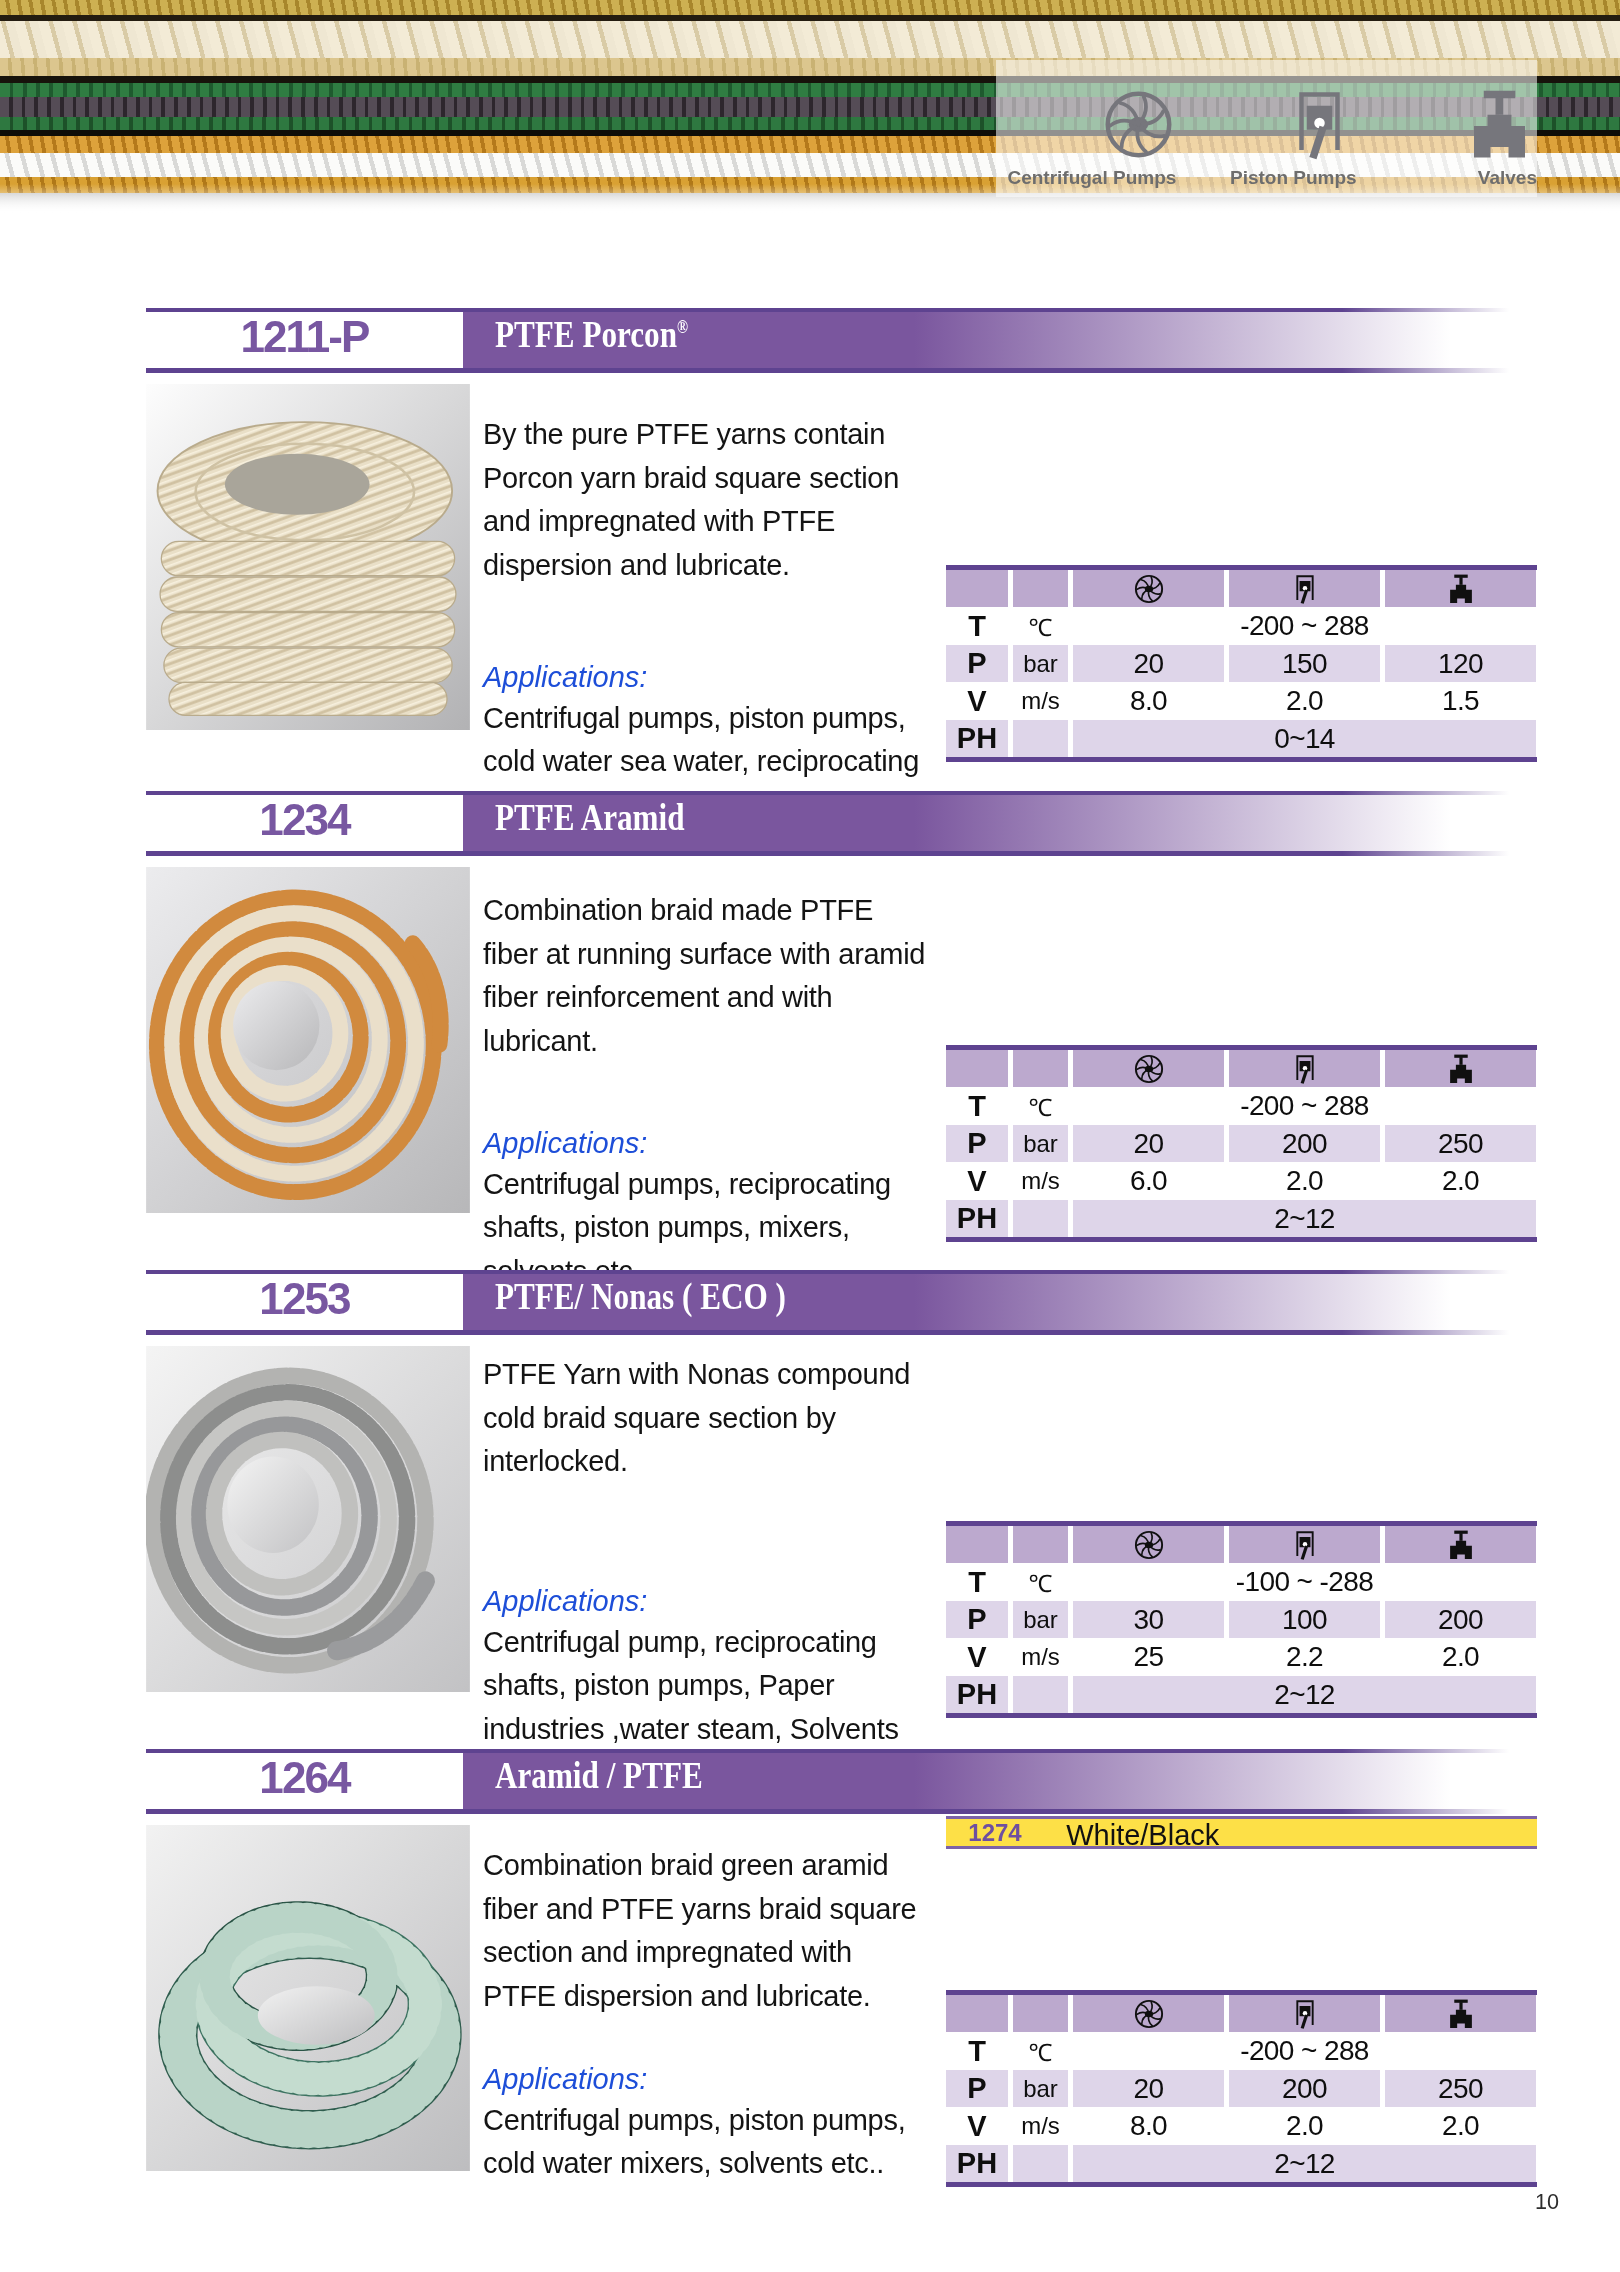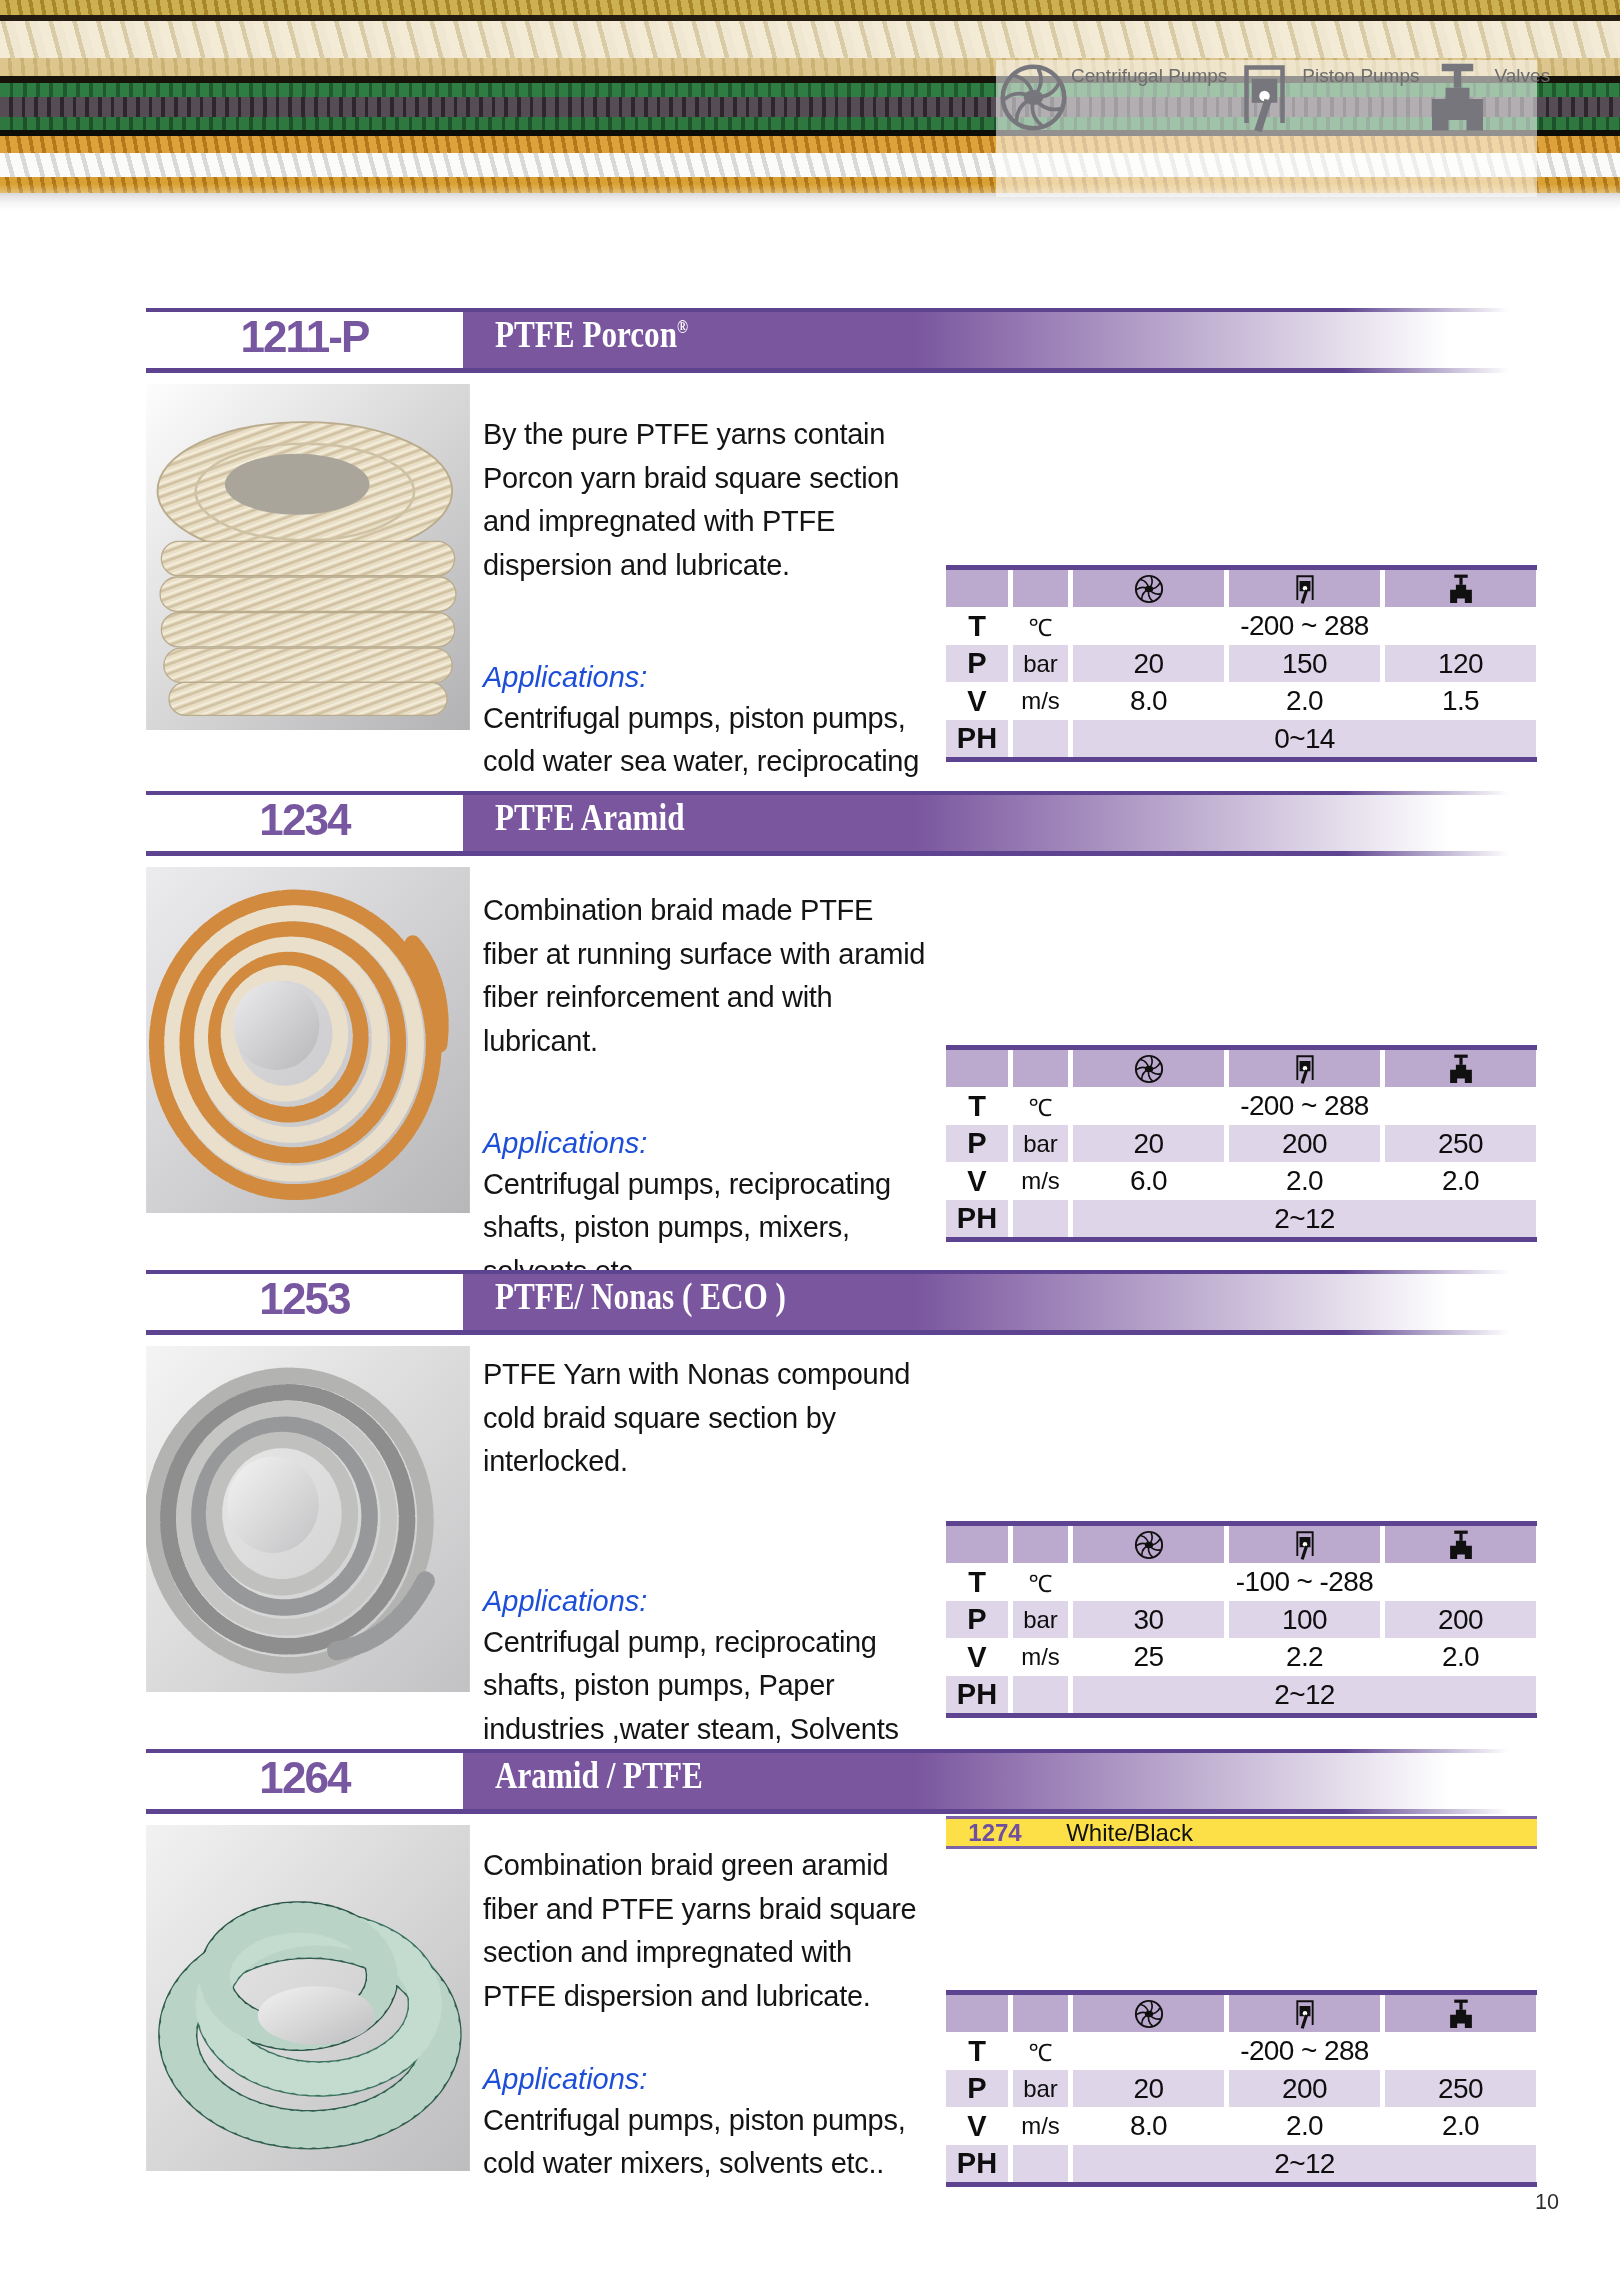--- a/index.html
+++ b/index.html
@@ -23,21 +23,21 @@
   .st9  { height:6.3px; background:#0f0d08; }
   .st10 { height:16.5px; background:repeating-linear-gradient(80deg,#dda23b 0 7.6px,#b4791b 7.6px 11.4px); }
   .st11 { height:24px; background:repeating-linear-gradient(75deg,#fbfbf9 0 10.2px,#d9d9d7 10.2px 14.6px); }
   .st12 { height:16.5px; background:repeating-linear-gradient(80deg,#d9a133 0 7.6px,#b07818 7.6px 11.4px); }
   .st13 { height:19.7px; background:linear-gradient(#c7c7c7,#ffffff); }
   .banner-fade { position:absolute; left:0; bottom:0; width:100%; height:29px;
                  background:linear-gradient(rgba(255,255,255,0),#ffffff); }
 
   .icon-panel { position:absolute; left:996px; top:60px; width:541px; height:137px;
                 background:rgba(255,255,255,0.55); display:flex; }
-  .tab { flex:1; display:flex; align-items:flex-start; justify-content:flex-end; padding-bottom:7.6px; }
+  .tab { flex:1; display:flex; flex-direction:column; align-items:flex-end; justify-content:flex-end; padding-bottom:7.6px;font-weight:bold; }
   .tab svg { width:75px; height:75px; color:#76767c; }
   .tab .tab-label { margin-top:5.1px; font-size:19px; color:#6d6d6d; white-space:nowrap; }
 
   
   .section { position:absolute; left:146px; width:1391px; }
   .rule { height:4.4px; background:linear-gradient(90deg,#5e4390 0 86%,rgba(94,67,144,0) 98%); }
   .head-row { display:flex; height:56px; }
   .code-box { width:317px; background:#fff; display:flex; align-items:flex-start; justify-content:center; }
   .code-box span { color:#7857a1; font-weight:700; font-size:44px; letter-spacing:-1.9px; }
   .title-bar { flex:1; background:linear-gradient(90deg,#7a569e 0%,#7a569e 42%,rgba(122,86,158,0) 92%);
@@ -73,21 +73,21 @@
   .unit { font-size:24px; color:#0e0e0e; }
   .val { font-size:28px; color:#0e0e0e; letter-spacing:-0.6px; }
   .cell-icon { width:32px; height:32px; color:#101010; }
 
   .sub-table { position:absolute; left:800px; top:67px; width:591px; height:33px;
                border-top:3.8px solid #7c62a8; border-bottom:3.8px solid #7c62a8;
                display:flex; align-items:flex-start; background:#fde047; }
   .sub-code { width:98px; display:flex; align-items:center; justify-content:center;
               color:#6f4fa0; font-weight:700; font-size:24px; }
   .sub-div { width:1.9px; background:#b9aed0; }
-  .sub-val { display:flex; align-items:center; padding-left:20.3px; font-size:24px; color:#111; }
+  .sub-val { display:flex; align-items:center; padding-left:20.3px; font-size:29px; color:#111; }
 
   .page-num { position:absolute; left:1535px; top:2189px; font-size:21.6px; color:#2e2e2e; }
 
   .sec1 { top:308px; } .sec2 { top:791px; } .sec3 { top:1270px; } .sec4 { top:1749px; }
 </style>
 </head>
 <body>
 
 <svg style="position:absolute;width:0;height:0" aria-hidden="true">
   <defs>

